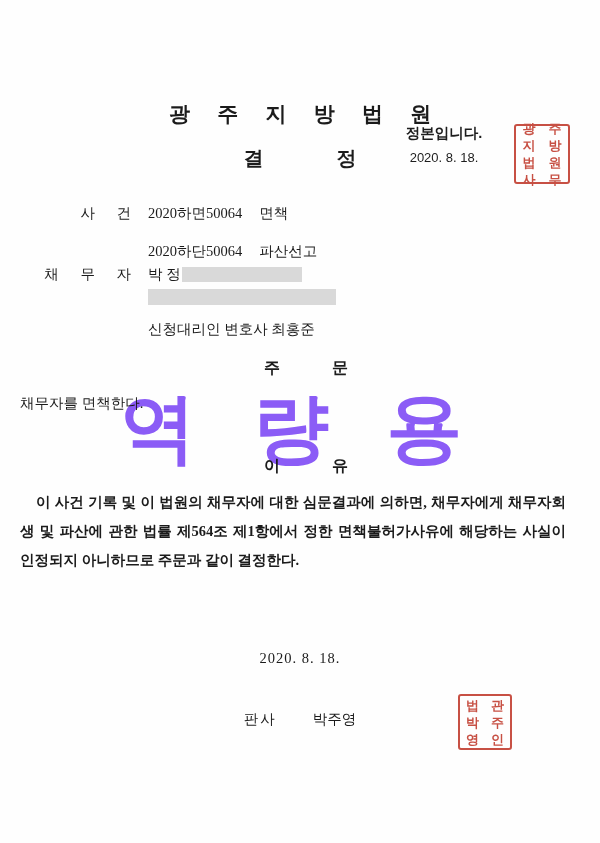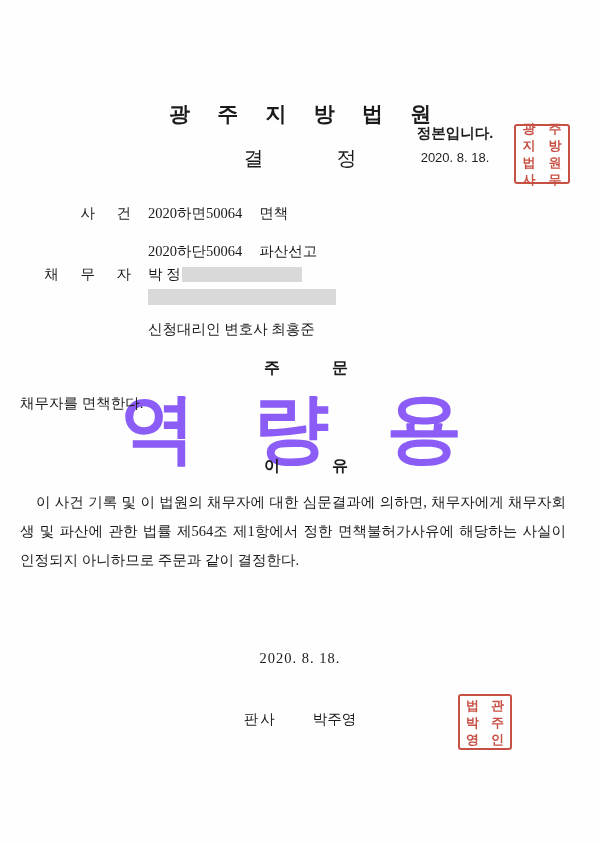--- a/index.html
+++ b/index.html
@@ -47,29 +47,29 @@
     letter-spacing: 11px;
     text-indent: 11px;
   }
   .subtitle {
     position: absolute;
     left: 0;
     right: 0;
     top: 145px;
     text-align: center;
     font-size: 20px;
-    font-weight: normal;
+    font-weight: bold;
     letter-spacing: 34px;
     text-indent: 34px;
   }
 
   
   .cert-block {
     position: absolute;
-    right: 85px;
+    right: 96px;
     top: 124px;
     width: 120px;
     text-align: center;
     font-family: "Liberation Sans", sans-serif;
     color: #1d1d1d;
   }
   .cert-line1 { font-size: 14.5px; font-weight: 700; }
   .cert-line2 { font-size: 13px; margin-top: 7px; }
   .cert-line3 { font-size: 12.5px; margin-top: 6px; }
 
@@ -174,20 +174,21 @@
 
   .reason-text {
     position: absolute;
     left: 20px;
     right: 34px;
     top: 488px;
     font-size: 14.5px;
     line-height: 2.0;
     text-align: justify;
     text-indent: 16px;
+    font-weight: bold;
   }
 
   .date-line {
     position: absolute;
     left: 0;
     right: 0;
     top: 650px;
     text-align: center;
     font-size: 14.5px;
     letter-spacing: 1px;

